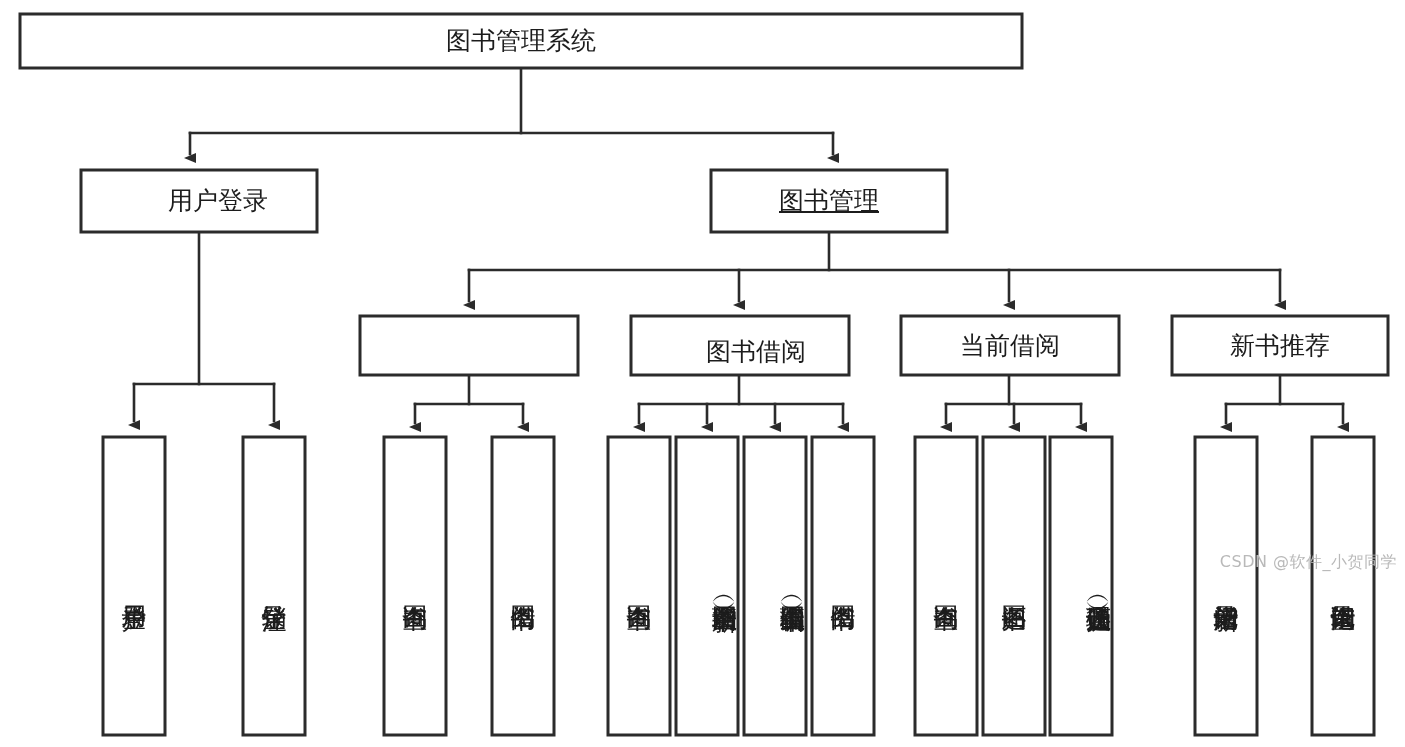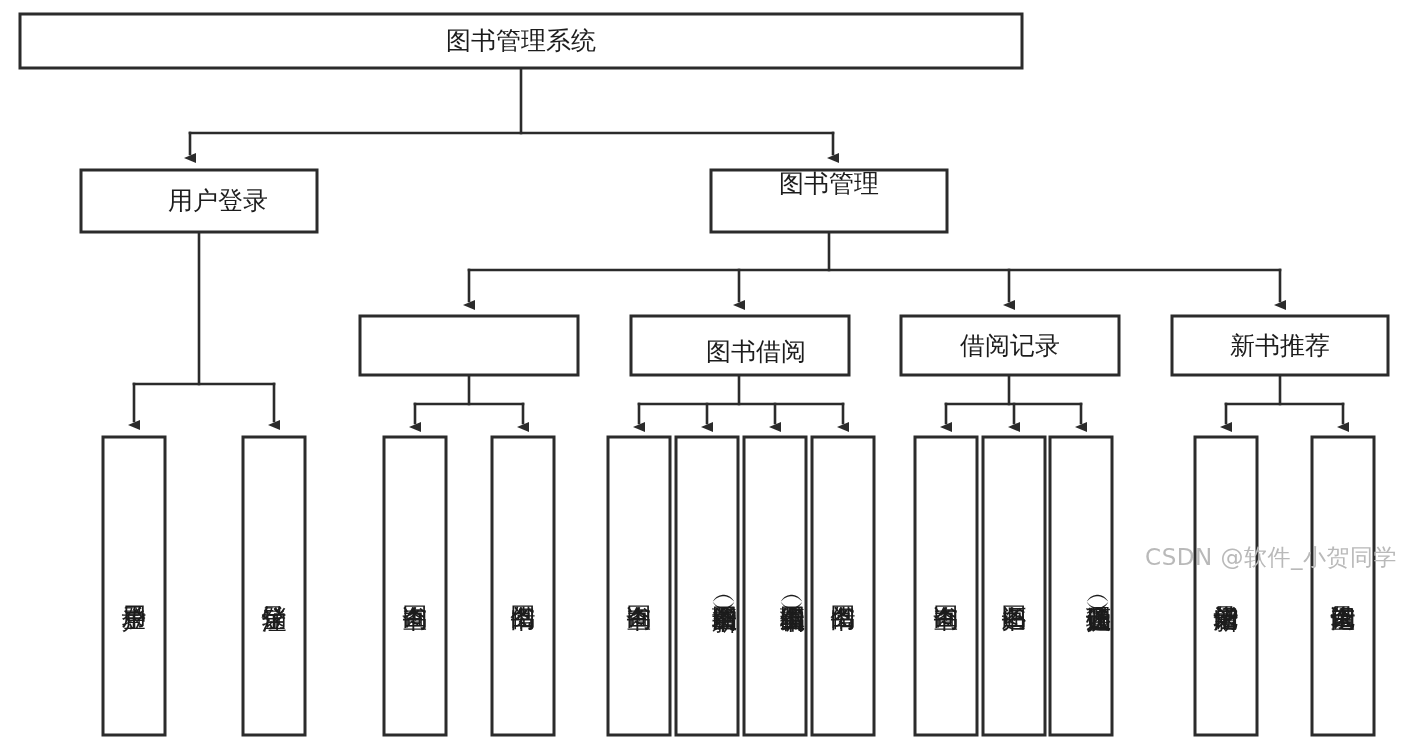--- a/index.html
+++ b/index.html
@@ -63,21 +63,21 @@
     line-height: 1.08;
     writing-mode: vertical-rl;
     text-orientation: upright;
     pointer-events: none;
     overflow: hidden;
   }
   #watermark {
     position: absolute;
     right: 8px;
     bottom: 4px;
-    font-size: 23px;
+    font-size: 16px;
     color: #b9b9b9;
     white-space: nowrap;
     letter-spacing: 0.5px;
   }
 </style>
 </head>
 <body>
 
 <div id="diagram-root">
 
@@ -167,24 +167,24 @@
     <rect class="box-rect" x="983" y="437" width="62" height="298"></rect>
     <rect class="box-rect" x="1050" y="437" width="62" height="298"></rect>
 
     <rect class="box-rect" x="1195" y="437" width="62" height="298"></rect>
     <rect class="box-rect" x="1312" y="437" width="62" height="298"></rect>
   </svg>
 
   <div class="node-label-h" style="left:20px; top:14px; width:1002px; height:54px;">图书管理系统</div>
 
   <div class="node-label-h" style="left:81px; top:170px; width:236px; height:62px;padding-left:19px;">用户登录</div>
-  <div class="node-label-h" style="left:711px; top:153px; width:236px; height:62px;">图书管理</div>
+  <div class="node-label-h" style="left:711px; top:170px; width:236px; height:62px;text-decoration:underline;">图书管理</div>
 
   <div class="node-label-h" style="left:631px; top:322px; width:218px; height:59px;margin-left:16px;">图书借阅</div>
-  <div class="node-label-h" style="left:901px; top:316px; width:218px; height:59px;">借阅记录</div>
+  <div class="node-label-h" style="left:901px; top:316px; width:218px; height:59px;">当前借阅</div>
   <div class="node-label-h" style="left:1172px; top:316px; width:216px; height:59px;">新书推荐</div>
 
   <div class="node-label-v" style="left:103px; top:437px; width:62px; height:298px;">用户登录</div>
   <div class="node-label-v" style="left:243px; top:437px; width:62px; height:298px;">注销登录</div>
 
   <div class="node-label-v" style="left:384px; top:437px; width:62px; height:298px;">查询图书</div>
   <div class="node-label-v" style="left:492px; top:437px; width:62px; height:298px;">借阅图书</div>
 
   <div class="node-label-v" style="left:608px; top:437px; width:62px; height:298px;">查询图书</div>
   <div class="node-label-v" style="left:676px; top:441px; width:62px; height:292px; align-items:flex-start;">新增图书（管理员）</div>

